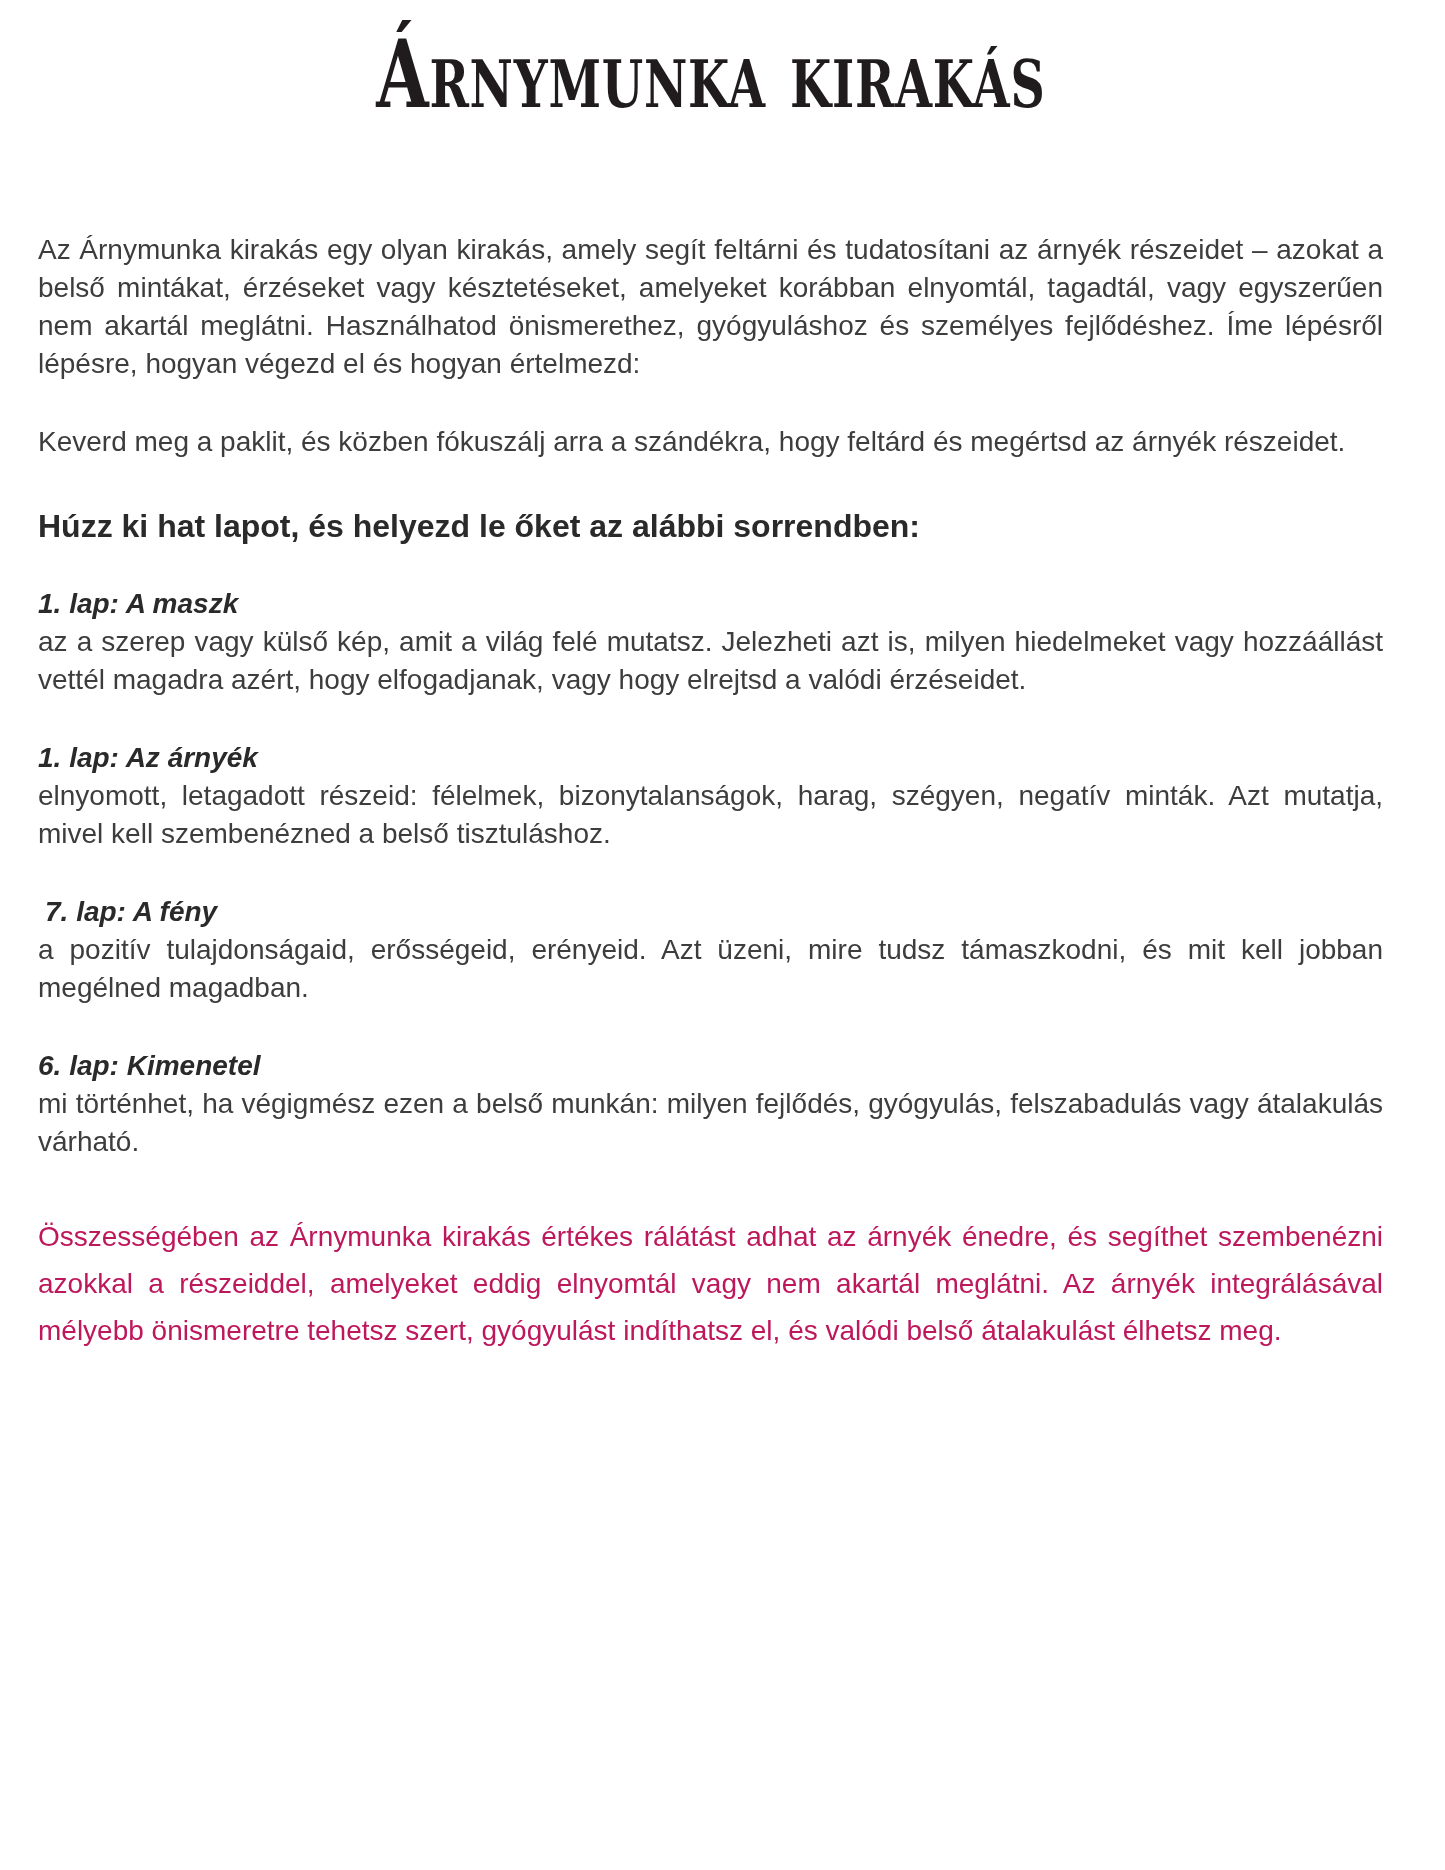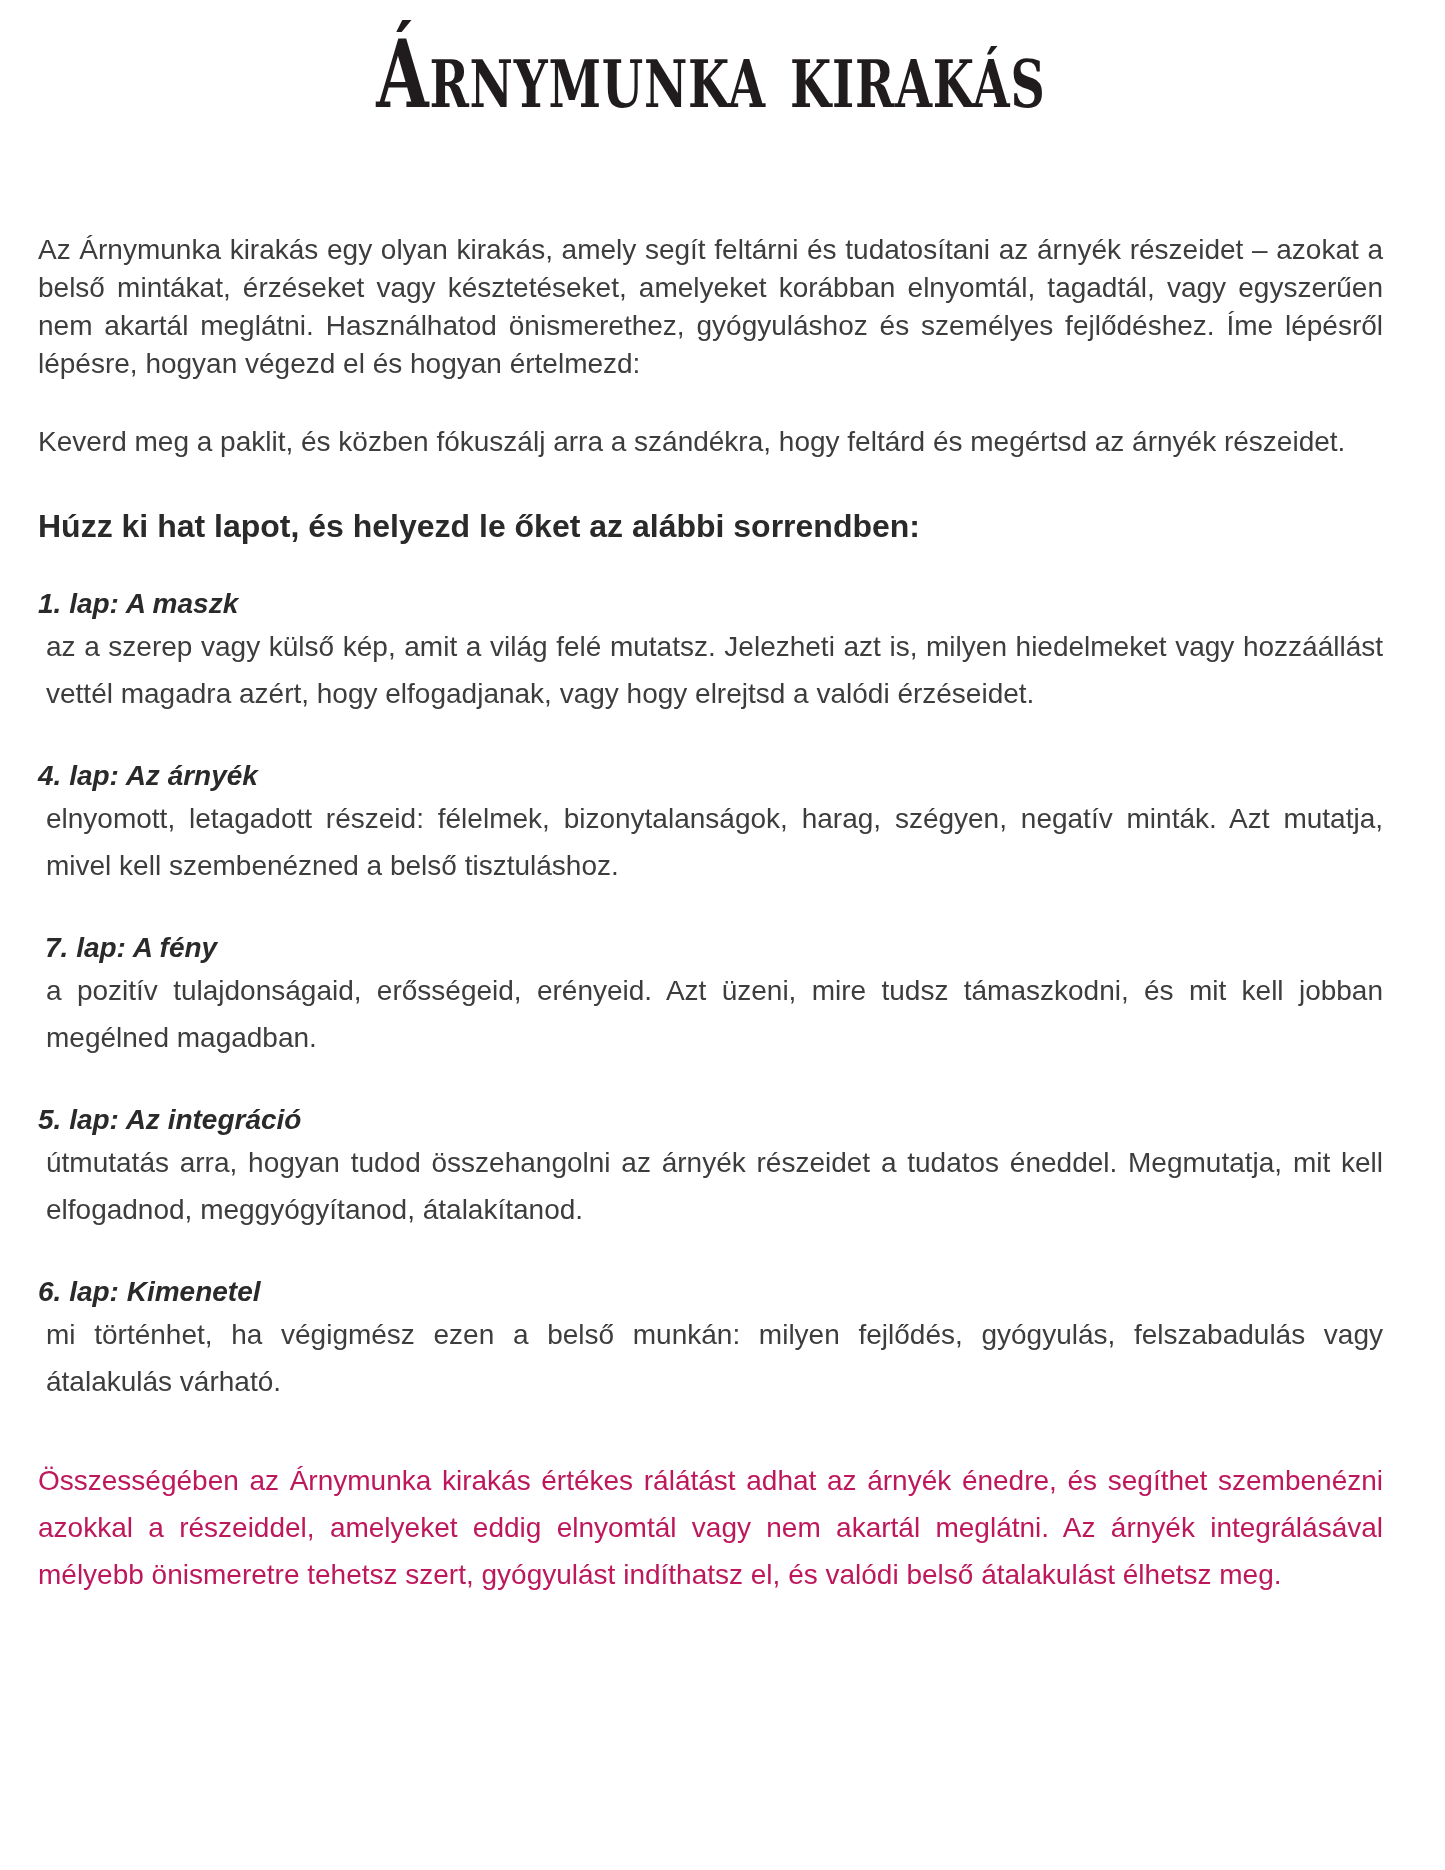--- a/index.html
+++ b/index.html
@@ -59,24 +59,23 @@
     font-size: 28px;
     font-weight: 700;
     line-height: 38px;
     color: #2a2a2a;
     font-style: italic;
   }
   .sec-head.indent-sm { padding-left: 7px; }
   .sec-body {
     font-size: 28px;
     font-weight: 300;
-    line-height: 47px;
+    line-height: 38px;
     text-align: justify;
     color: #3d3d3d;
-    margin-left: 8px;
   }
   .closing {
     margin-top: 52px;
     font-size: 28px;
     font-weight: 300;
     line-height: 47px;
     text-align: justify;
     color: #be185d;
   }
 </style>
@@ -94,34 +93,30 @@
   <p class="body-text intro-p2">Keverd meg a paklit, és közben fókuszálj arra a szándékra, hogy feltárd és megértsd az árnyék részeidet.</p>
 
   <p class="instruction-heading">Húzz ki hat lapot, és helyezd le őket az alábbi sorrendben:</p>
 
   <div class="card-section">
     <p class="sec-head">1. lap: A maszk</p>
     <p class="sec-body">az a szerep vagy külső kép, amit a világ felé mutatsz. Jelezheti azt is, milyen hiedelmeket vagy hozzáállást vettél magadra azért, hogy elfogadjanak, vagy hogy elrejtsd a valódi érzéseidet.</p>
   </div>
 
   <div class="card-section">
-    <p class="sec-head">4. lap: Az árnyék</p>
+    <p class="sec-head">1. lap: Az árnyék</p>
     <p class="sec-body">elnyomott, letagadott részeid: félelmek, bizonytalanságok, harag, szégyen, negatív minták. Azt mutatja, mivel kell szembenézned a belső tisztuláshoz.</p>
   </div>
 
 
   <div class="card-section">
     <p class="sec-head indent-sm">7. lap: A fény</p>
     <p class="sec-body">a pozitív tulajdonságaid, erősségeid, erényeid. Azt üzeni, mire tudsz támaszkodni, és mit kell jobban megélned magadban.</p>
   </div>
 
-  <div class="card-section">
-    <p class="sec-head">5. lap: Az integráció</p>
-    <p class="sec-body">útmutatás arra, hogyan tudod összehangolni az árnyék részeidet a tudatos éneddel. Megmutatja, mit kell elfogadnod, meggyógyítanod, átalakítanod.</p>
-  </div>
 
   <div class="card-section">
     <p class="sec-head">6. lap: Kimenetel</p>
     <p class="sec-body">mi történhet, ha végigmész ezen a belső munkán: milyen fejlődés, gyógyulás, felszabadulás vagy átalakulás várható.</p>
   </div>
 
   <p class="closing">Összességében az Árnymunka kirakás értékes rálátást adhat az árnyék énedre, és segíthet szembenézni azokkal a részeiddel, amelyeket eddig elnyomtál vagy nem akartál meglátni. Az árnyék integrálásával mélyebb önismeretre tehetsz szert, gyógyulást indíthatsz el, és valódi belső átalakulást élhetsz meg.</p>
 
 </div>
 

